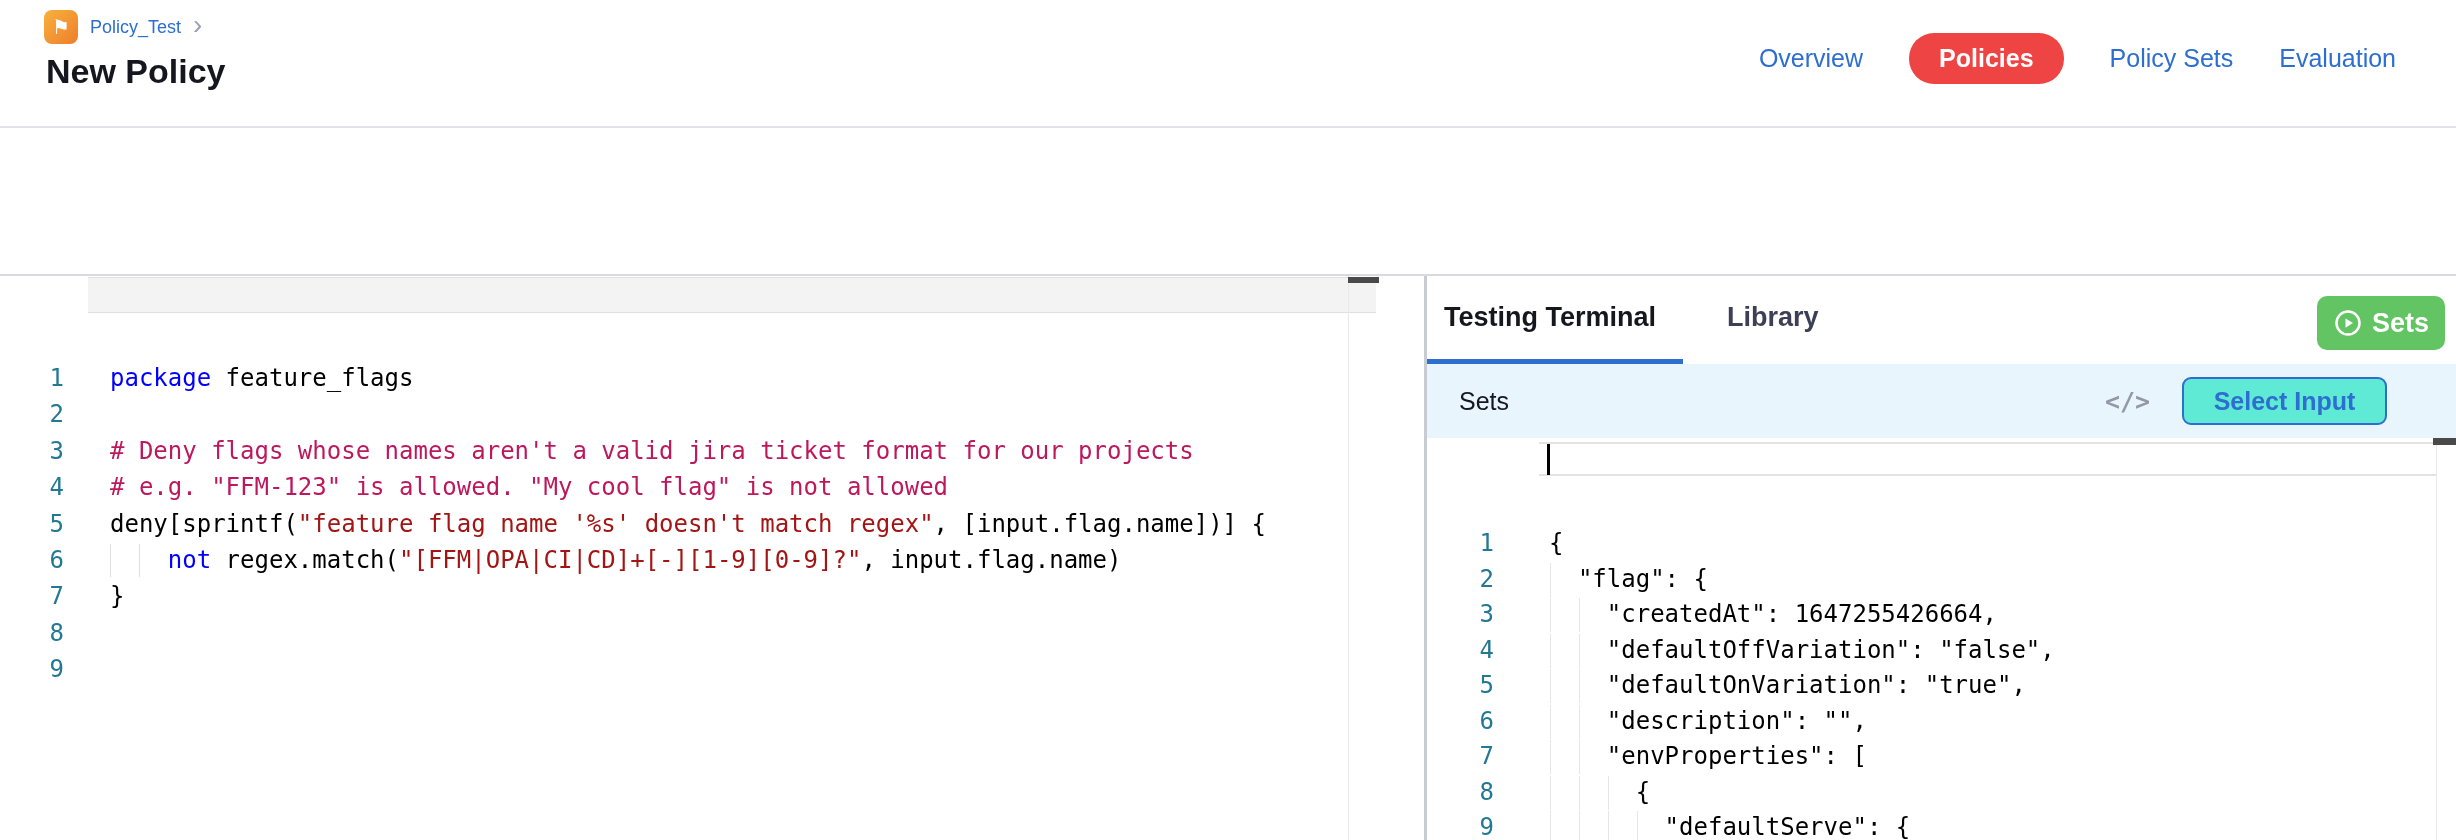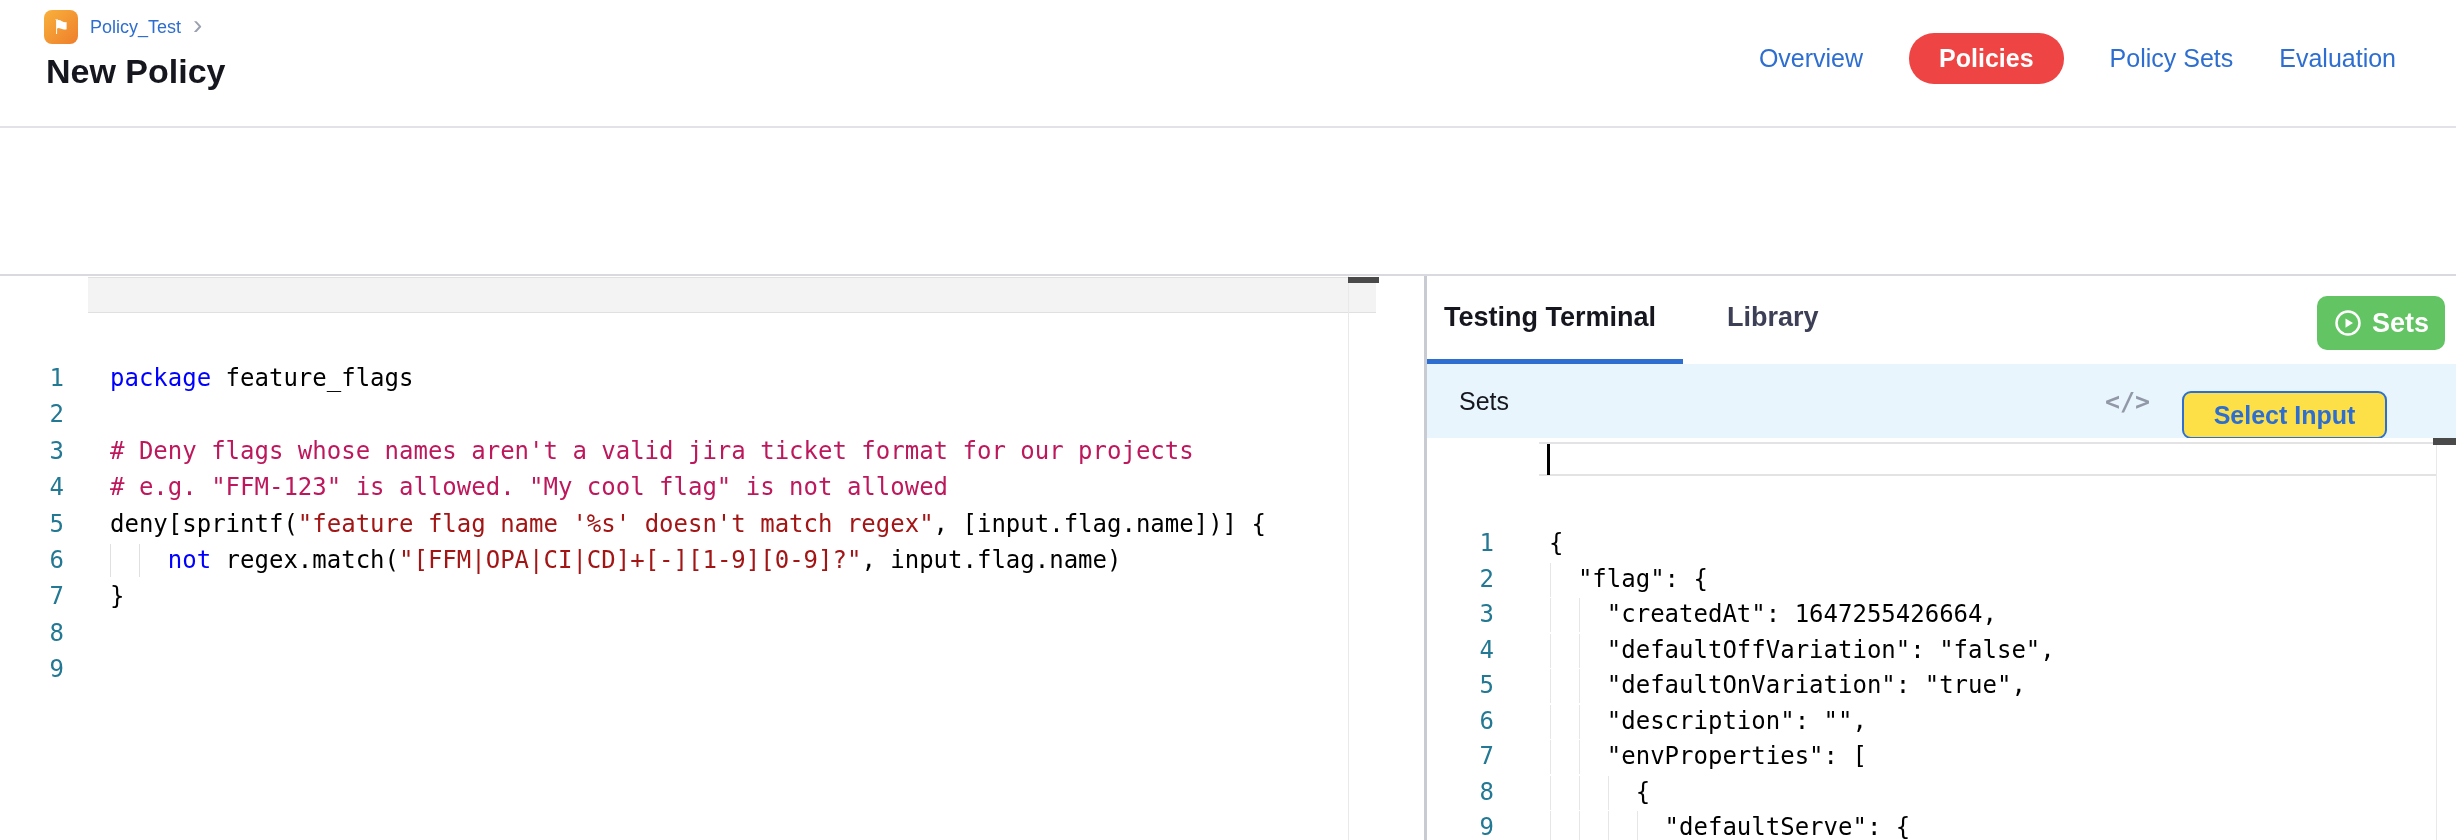--- a/index.html
+++ b/index.html
@@ -48,22 +48,22 @@
   .tab.active{left:17px;font-weight:700;color:#16161f;}
   .tab.idle{left:300px;font-weight:700;color:#3c3f55;}
   .tab-underline{position:absolute;left:0;bottom:0;width:256px;height:5px;background:#2d6ed0;}
   .test-btn{position:absolute;left:890px;top:20px;width:128px;height:54px;background:#62c462;border:none;
             border-radius:10px;color:#fff;font-size:27px;font-weight:700;display:flex;align-items:center;
             justify-content:center;gap:9px;font-family:"Liberation Sans",sans-serif;cursor:pointer;}
   .input-bar{position:absolute;left:0;top:88px;width:1029px;height:74px;background:#e8f5fc;}
   .input-label{position:absolute;left:32px;top:0;height:74px;display:flex;align-items:center;font-size:25px;color:#16161f;}
   .code-toggle{position:absolute;left:678px;top:0;height:74px;display:flex;align-items:center;
                font-size:25px;font-weight:700;color:#9298a8;cursor:pointer;font-family:"DejaVu Sans Mono",monospace;}
-  .select-input-btn{position:absolute;left:755px;top:27px;width:205px;height:48px;border:2px solid #2d6ed0;
-                    border-radius:9px;background:#fde047;color:#2d6ed0;font-size:25px;font-weight:600;
+  .select-input-btn{position:absolute;left:755px;top:13px;width:205px;height:48px;border:2px solid #2d6ed0;
+                    border-radius:9px;background:#5eead4;color:#2d6ed0;font-size:25px;font-weight:600;
                     display:flex;align-items:center;justify-content:center;font-family:"Liberation Sans",sans-serif;
                     cursor:pointer;box-sizing:border-box;}
   .json-editor{position:absolute;left:0;top:162px;width:1029px;height:402px;background:#fff;overflow:hidden;}
   .json-pad{padding-top:4px;}
   .jl{position:relative;display:flex;line-height:35.5px;height:35.5px;}
   .jl .ln{width:67px;text-align:right;color:#237893;flex:0 0 auto;}
   .jl .ct{padding-left:55px;color:#000;}
   .cur-band-json{position:absolute;left:112px;top:4px;width:898px;height:34px;background:#fff;
                  border-top:2px solid #e3e3e3;border-bottom:2px solid #e3e3e3;box-sizing:border-box;}
   .json-cursor{position:absolute;left:120px;top:6px;width:3px;height:31px;background:#000;}

